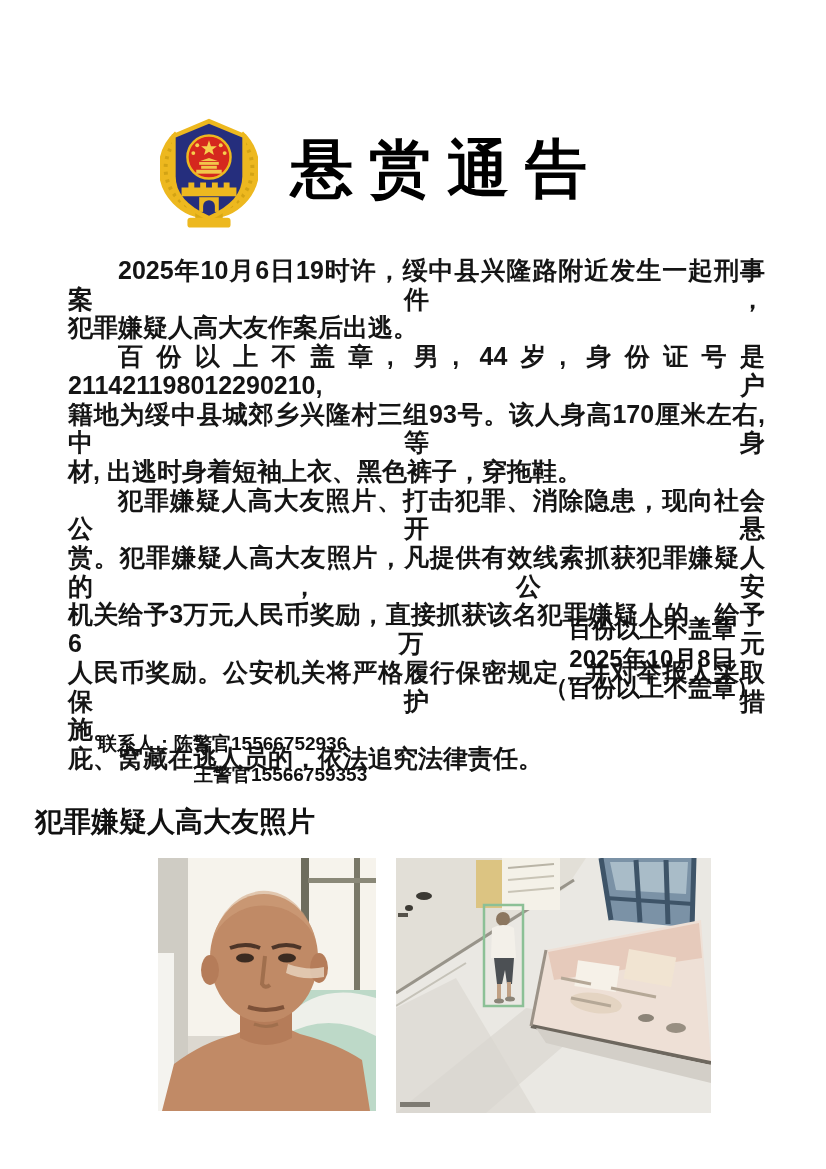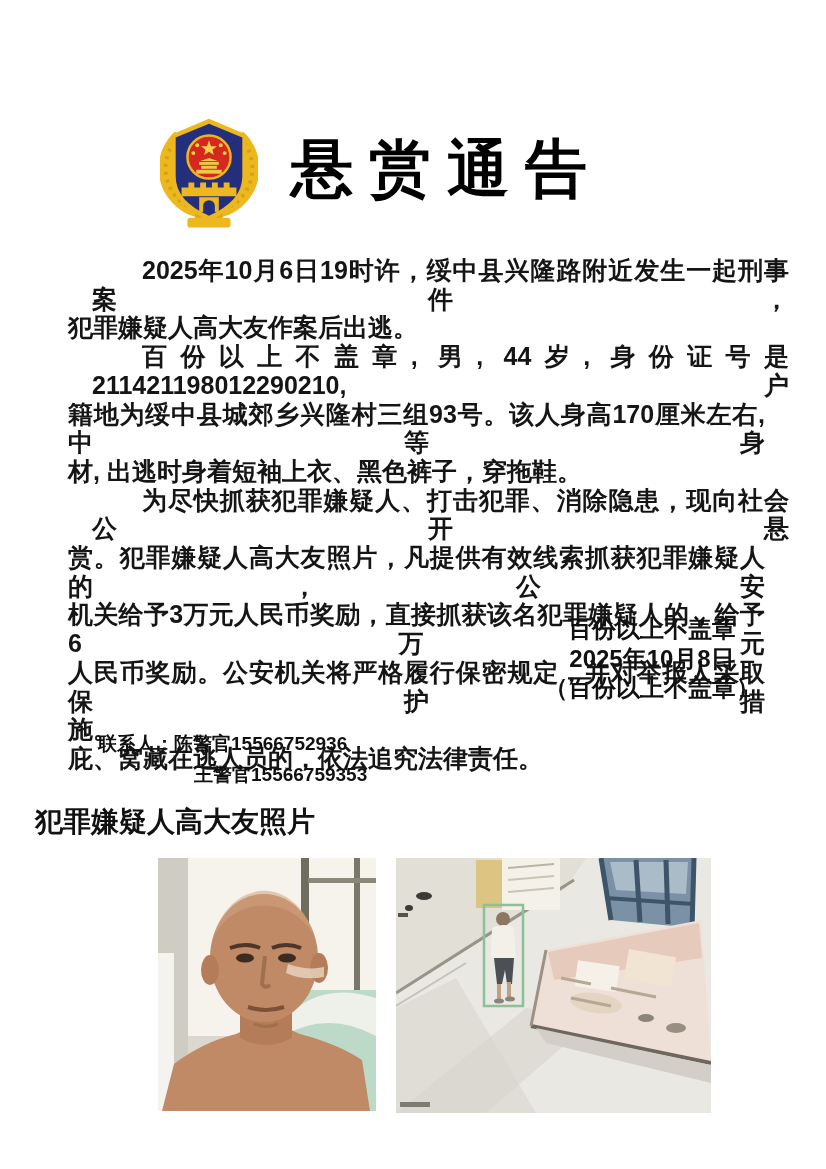--- a/index.html
+++ b/index.html
@@ -20,21 +20,21 @@
     font-size:62px;line-height:66px;font-weight:700;color:#000;
     letter-spacing:16px;white-space:nowrap;
   }
   
   #bodytext{
     position:absolute;left:65px;top:256px;width:697px;
     font-size:25px;line-height:28.7px;font-weight:700;color:#151515;
   }
   #bodytext .ln{width:100%;}
   #bodytext .full{text-align:justify;text-align-last:justify;}
-  #bodytext .ind{text-indent:50px;margin-left:24px;}
+  #bodytext .ind{text-indent:50px;}
   
   #signature{
     position:absolute;left:538px;top:614px;width:222px;
     text-align:center;font-size:24px;line-height:29.5px;font-weight:700;
   }
   
   #contacts{
     position:absolute;left:95px;top:729px;
     font-size:19px;line-height:30.5px;font-weight:700;white-space:nowrap;
   }
@@ -89,21 +89,21 @@
   </div>
 
   <div id="title">悬赏通告</div>
 
   <div id="bodytext">
     <div class="ln full ind">2025年10月6日19时许，绥中县兴隆路附近发生一起刑事案件，</div>
     <div class="ln">犯罪嫌疑人高大友作案后出逃。</div>
     <div class="ln full ind">百份以上不盖章, 男, 44岁, 身份证号是211421198012290210, 户</div>
     <div class="ln full">籍地为绥中县城郊乡兴隆村三组93号。该人身高170厘米左右, 中等身</div>
     <div class="ln">材, 出逃时身着短袖上衣、黑色裤子，穿拖鞋。</div>
-    <div class="ln full ind">为尽快抓获犯罪嫌疑人、打击犯罪、消除隐患，现向社会公开悬</div>
+    <div class="ln full ind">犯罪嫌疑人高大友照片、打击犯罪、消除隐患，现向社会公开悬</div>
     <div class="ln full">赏。犯罪嫌疑人高大友照片，凡提供有效线索抓获犯罪嫌疑人的，公安</div>
     <div class="ln full">机关给予3万元人民币奖励，直接抓获该名犯罪嫌疑人的，给予6万元</div>
     <div class="ln full">人民币奖励。公安机关将严格履行保密规定，并对举报人采取保护措</div>
     <div class="ln">施。</div>
     <div class="ln">庇、窝藏在逃人员的，依法追究法律责任。</div>
   </div>
 
   <div id="signature">
     <div>百份以上不盖章</div>
     <div>2025年10月8日</div>

